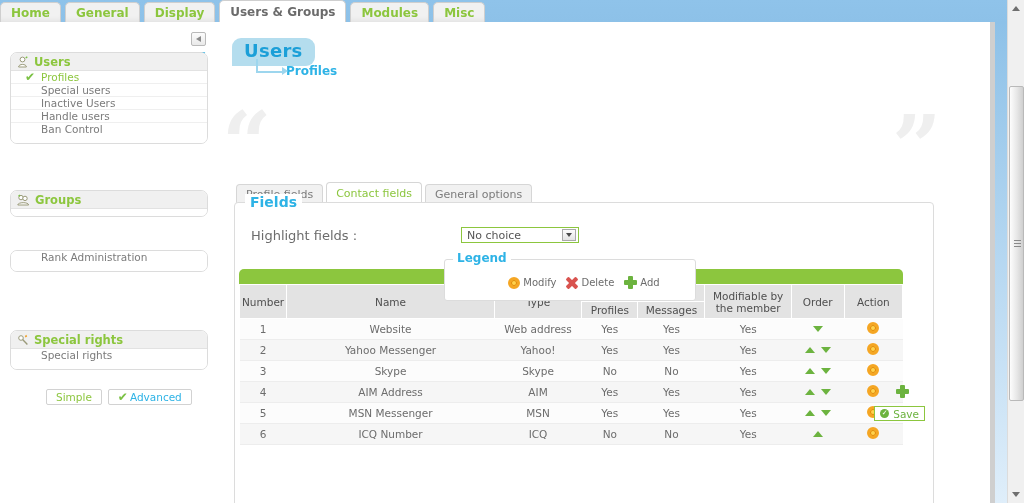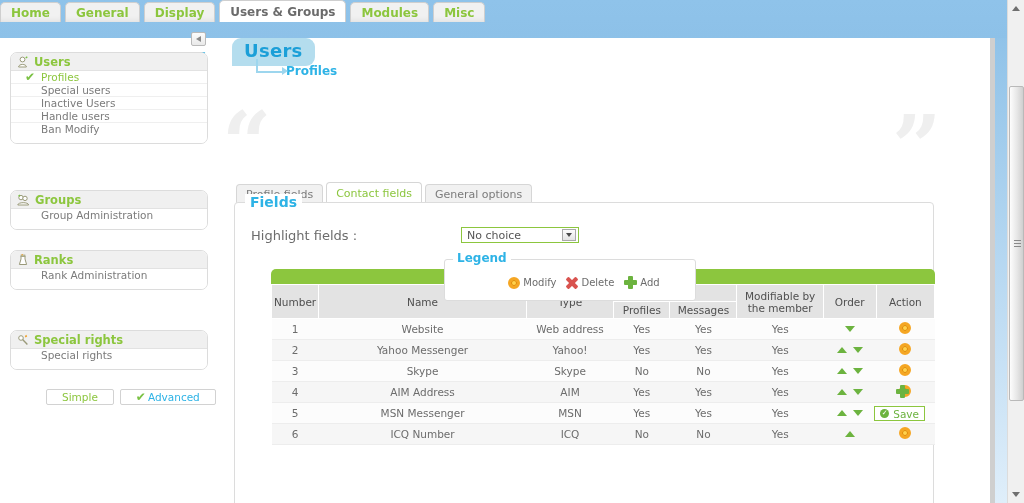--- a/index.html
+++ b/index.html
@@ -10,21 +10,21 @@
     font-family: "DejaVu Sans", "Liberation Sans", sans-serif;
     font-size: 11px;
     color: #555;
     background: #ffffff;
   }
 
   #root { position: relative; width: 1024px; height: 503px; overflow: hidden; background:#fff;}
 
   
   .topbar {
-    position: absolute; left: 0; top: 0; width: 1008px; height: 38px;
+    position: absolute; left: 0; top: 0; width: 1008px; height: 22px;
     background: linear-gradient(180deg,#8fc3ea 0%, #8dc1e8 100%);
     text-align: center;
   }
   .tabs { position: absolute; left: 0; top: 0; height: 22px; display: flex; align-items: flex-end; }
   .tab {
     height: 20px; margin-right: 4px;
     padding: 0 10px 0 10px;
     display: flex; align-items: center;
     background: #f1f1f1;
     border: 1px solid #cfcfcf;
@@ -134,21 +134,21 @@
     position: absolute; left: 14px; top: 1px;
     color: #7ac143; font-size: 12px; line-height: 11px; font-weight: bold;
   }
   .panel-foot { height: 7px; background: #fff; }
 
   .modebtns {
     position: absolute; left: 46px; top: 367px;
     display: flex; gap: 6px;
   }
   .modebtn {
-    height: 16px; padding: 0 15px;
+    height: 16px; padding: 0 9px;
     display: flex; align-items: center; gap: 2px;
     background: #fff; border: 1px solid #d2d2d2; border-radius: 2px;
     font-size: 10.5px; cursor: pointer;
   }
   .modebtn.simple { color: #8cc63e; }
   .modebtn.advanced { color: #2eb3e6; }
   .modebtn .tick { color: #7ac143; font-size: 12px; font-weight: bold; line-height: 10px;}
 
   
   .main { position: absolute; left: 222px; top: 22px; width: 770px; height: 481px; }
@@ -253,21 +253,21 @@
     background: linear-gradient(180deg,#fdfdfd,#e4e4e4);
     border: 1px solid #a9a9a9;
     display: flex; align-items: center; justify-content: center;
   }
   .select-arrow i {
     width: 0; height: 0; border-left: 3.5px solid transparent; border-right: 3.5px solid transparent;
     border-top: 4px solid #4a4a4a;
   }
 
   
-  .tbl-wrap { position: absolute; left: 4px; top: 66px; width: 664px; margin-left: 32px; }
+  .tbl-wrap { position: absolute; left: 4px; top: 66px; width: 664px; }
   .tbl-title {
     height: 15px; line-height: 15px;
     background: #8cc63e;
     border-radius: 5px 5px 0 0;
     color: #fff; font-weight: bold; font-size: 11px; text-align: center;
   }
   table.fields { width: 100%; border-collapse: collapse; }
   table.fields th {
     background: #e3e3e3;
     border: 1px solid #ffffff;
@@ -404,50 +404,39 @@
         <span>Users</span>
       </div>
       <div class="panel-body">
         <div class="nav-item sel">
           <span class="tick">✔</span>
           <span>Profiles</span>
         </div>
         <div class="nav-item"><span>Special users</span></div>
         <div class="nav-item"><span>Inactive Users</span></div>
         <div class="nav-item"><span>Handle users</span></div>
-        <div class="nav-item"><span>Ban Modify</span></div>
+        <div class="nav-item"><span>Ban Control</span></div>
       </div>
       <div class="panel-foot"></div>
     </div>
 
     <div class="panel" style="top:168px;">
       <div class="panel-head">
         <svg width="13" height="12" viewBox="0 0 13 12">
           <circle cx="4" cy="3.6" r="2.2" fill="#fff" stroke="#9a9a7a" stroke-width="1"></circle>
           <circle cx="8" cy="4.4" r="2.2" fill="#fff" stroke="#9a9a7a" stroke-width="1"></circle>
           <path d="M.8 11 C.8 7.9 11.6 7.9 11.6 11 Z" fill="#fff" stroke="#9a9a7a" stroke-width="1"></path>
           <path d="M1.2 1.6 l1.4 -1.2 l.8 1.5 l-1.5 .9 Z" fill="#7ac143"></path>
         </svg>
         <span>Groups</span>
       </div>
-      <div class="panel-body">
-        <div class="nav-item"><span>Group Administration</span></div>
-      </div>
       <div class="panel-foot"></div>
     </div>
 
     <div class="panel" style="top:228px;">
-      <div class="panel-head">
-        <svg width="12" height="12" viewBox="0 0 12 12">
-          <path d="M4 2 h4 v3 l1.6 5.5 h-7.2 L4 5 Z" fill="#fff" stroke="#9a9a7a" stroke-width="1"></path>
-          <rect x="4" y="1" width="4" height="1.6" fill="#cfcfb0" stroke="#9a9a7a" stroke-width=".7"></rect>
-          <path d="M4.4 .4 l1.2 -.4 l.5 1.1 l-1.3 .5 Z" fill="#f0a22e"></path>
-        </svg>
-        <span>Ranks</span>
-      </div>
       <div class="panel-body">
         <div class="nav-item"><span>Rank Administration</span></div>
       </div>
       <div class="panel-foot"></div>
     </div>
 
     <div class="panel" style="top:288px;margin-top:20px;">
       <div class="panel-head">
         <svg width="12" height="12" viewBox="0 0 12 12">
           <circle cx="4" cy="4" r="2.3" fill="#fff" stroke="#9a9a7a" stroke-width="1"></circle>

